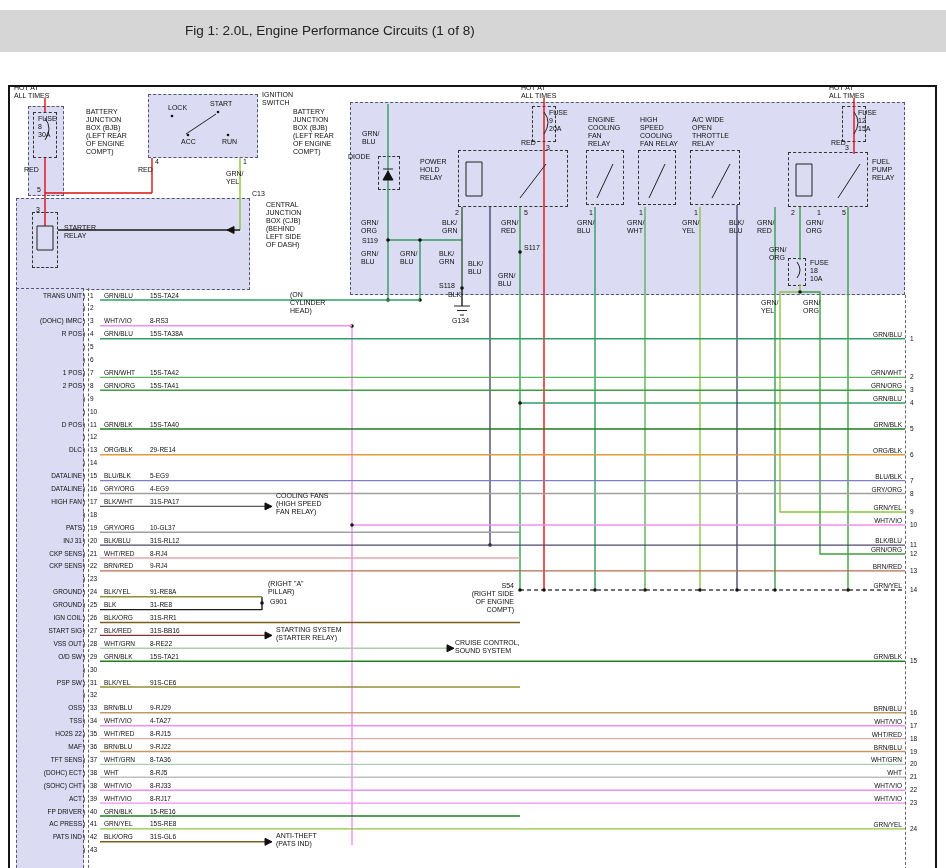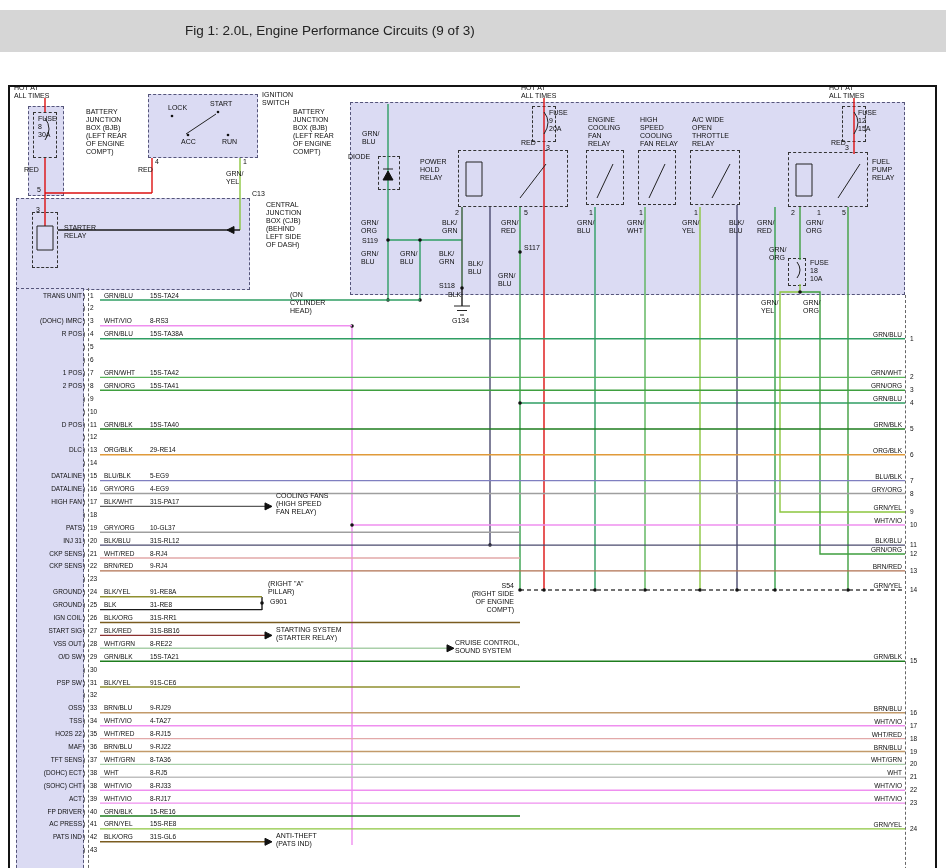--- a/index.html
+++ b/index.html
@@ -14,21 +14,21 @@
   svg.wires{position:absolute;left:0;top:0;z-index:3;pointer-events:none;}
   .lbl{position:absolute;z-index:5;font-size:7px;line-height:1.15;color:#101010;white-space:pre;}
   .small{font-size:6.5px;}
   .grp{text-align:right;}
   .rt{text-align:right;}
 </style>
 </head>
 <body>
 
 <div class="titlebar">
-  <div class="title">Fig 1: 2.0L, Engine Performance Circuits (9 of 3)</div>
+  <div class="title">Fig 1: 2.0L, Engine Performance Circuits (1 of 8)</div>
 </div>
 
 <div id="diagram">
   <div class="outer"></div>
 <div class="lav" style="left: 28px; top: 106px; width: 36px; height: 90px;"></div>
     <div class="lav" style="left: 148px; top: 94px; width: 110px; height: 64px;"></div>
     <div class="lav" style="left: 16px; top: 198px; width: 234px; height: 92px;"></div>
     <div class="lav" style="left: 350px; top: 102px; width: 555px; height: 193px;"></div>
     <div class="lav" style="left: 16px; top: 288px; width: 68px; height: 600px;"></div>
     <div class="dbox" style="left: 33px; top: 112px; width: 24px; height: 46px;"></div>

